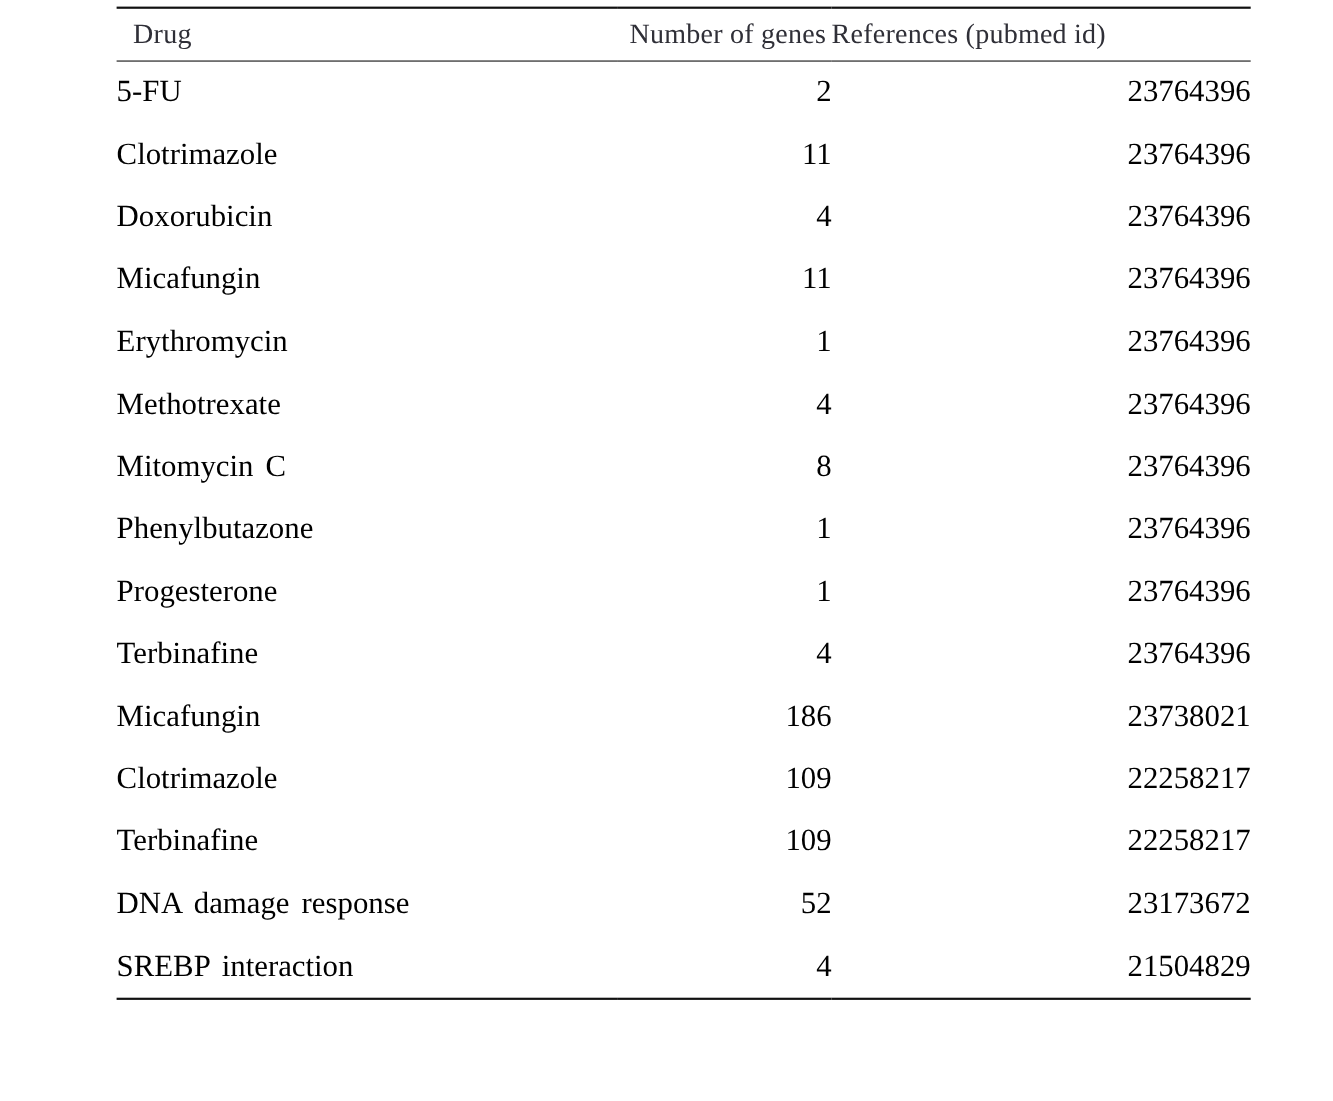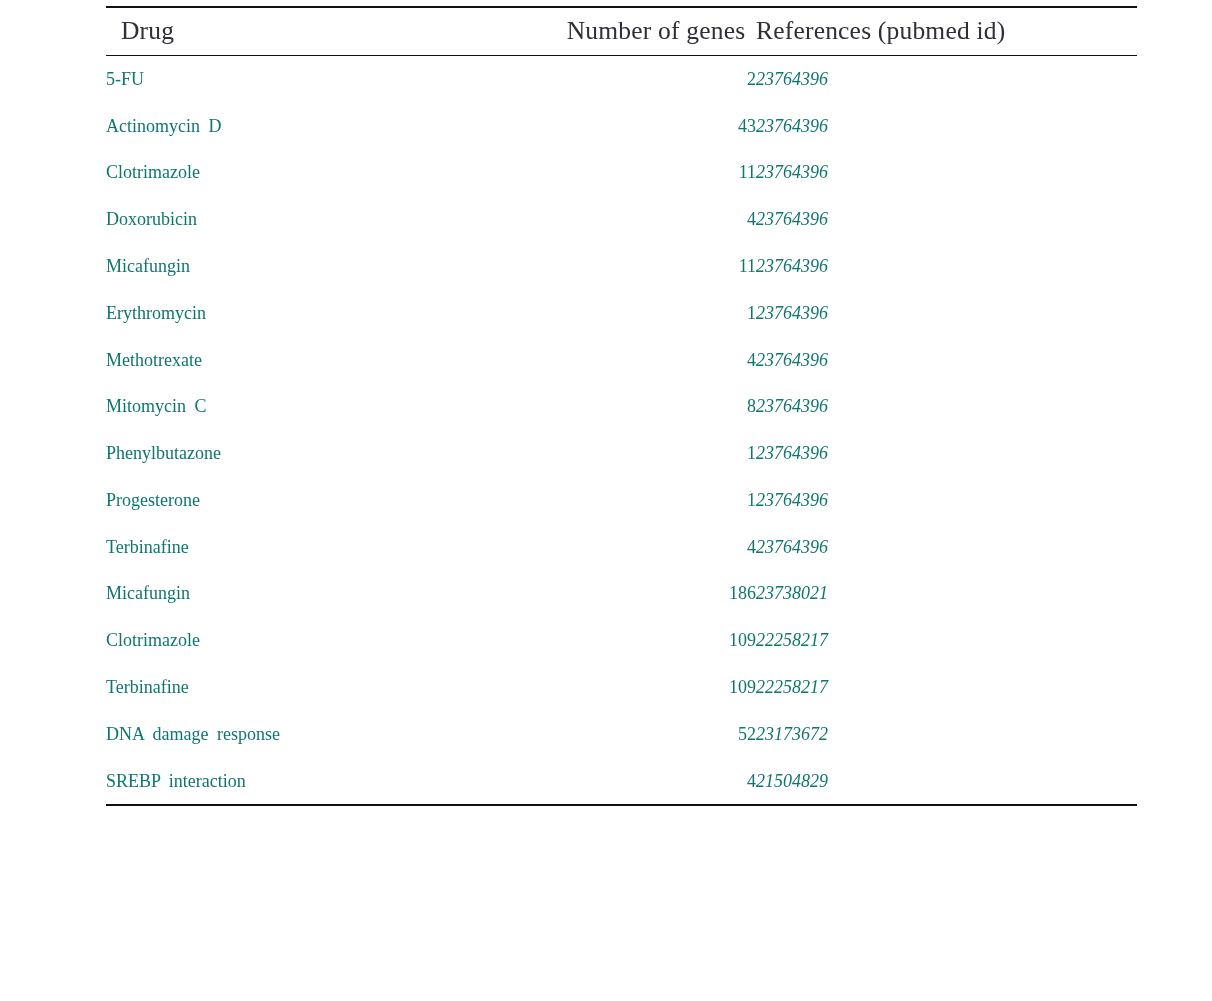--- a/index.html
+++ b/index.html
@@ -45,48 +45,48 @@
     line-height: 1;
     padding: 10px 0 11px 0;
     color: #2f2f37;
     letter-spacing: 0.2px;
   }
   th.h-drug {
     text-align: left;
     padding-left: 15px;
   }
   th.h-num {
+    text-align: right;
     padding-right: 5px;
   }
   th.h-ref {
     text-align: left;
     padding-right: 12px;
   }
 
   tbody tr.data-row td {
-    font-size: 18px;
+    font-size: 28px;
     line-height: 1;
     padding: 14.4px 0 14.4px 0;
-    color: #0f766e;
+    color: #000000;
     white-space: nowrap;
     margin-left: 40px;
   }
   td.cell-drug {
     text-align: left;
     padding-left: 15px;
     word-spacing: 4px;
   }
   td.cell-num {
     text-align: right;
     padding-right: 5px;
   }
   td.cell-ref {
-    text-align: left;
+    text-align: right;
     padding-right: 12px;
-    font-style: italic;
   }
   tbody tr.data-row.last-row td {
     border-bottom: 2.2px solid #111111;
   }
 </style>
 </head>
 <body>
 
 <div class="sheet">
   <div class="table-wrap">
@@ -100,25 +100,20 @@
         <tr class="header-row">
           <th class="h-drug">Drug</th>
           <th class="h-num">Number of genes</th>
           <th class="h-ref">References (pubmed id)</th>
         </tr>
       </thead>
       <tbody id="table-body">
           <tr class="data-row">
             <td class="cell-drug">5-FU</td>
             <td class="cell-num">2</td>
-            <td class="cell-ref">23764396</td>
-          </tr>
-          <tr class="data-row">
-            <td class="cell-drug">Actinomycin  D</td>
-            <td class="cell-num">43</td>
             <td class="cell-ref">23764396</td>
           </tr>
           <tr class="data-row">
             <td class="cell-drug">Clotrimazole</td>
             <td class="cell-num">11</td>
             <td class="cell-ref">23764396</td>
           </tr>
           <tr class="data-row">
             <td class="cell-drug">Doxorubicin</td>
             <td class="cell-num">4</td>

